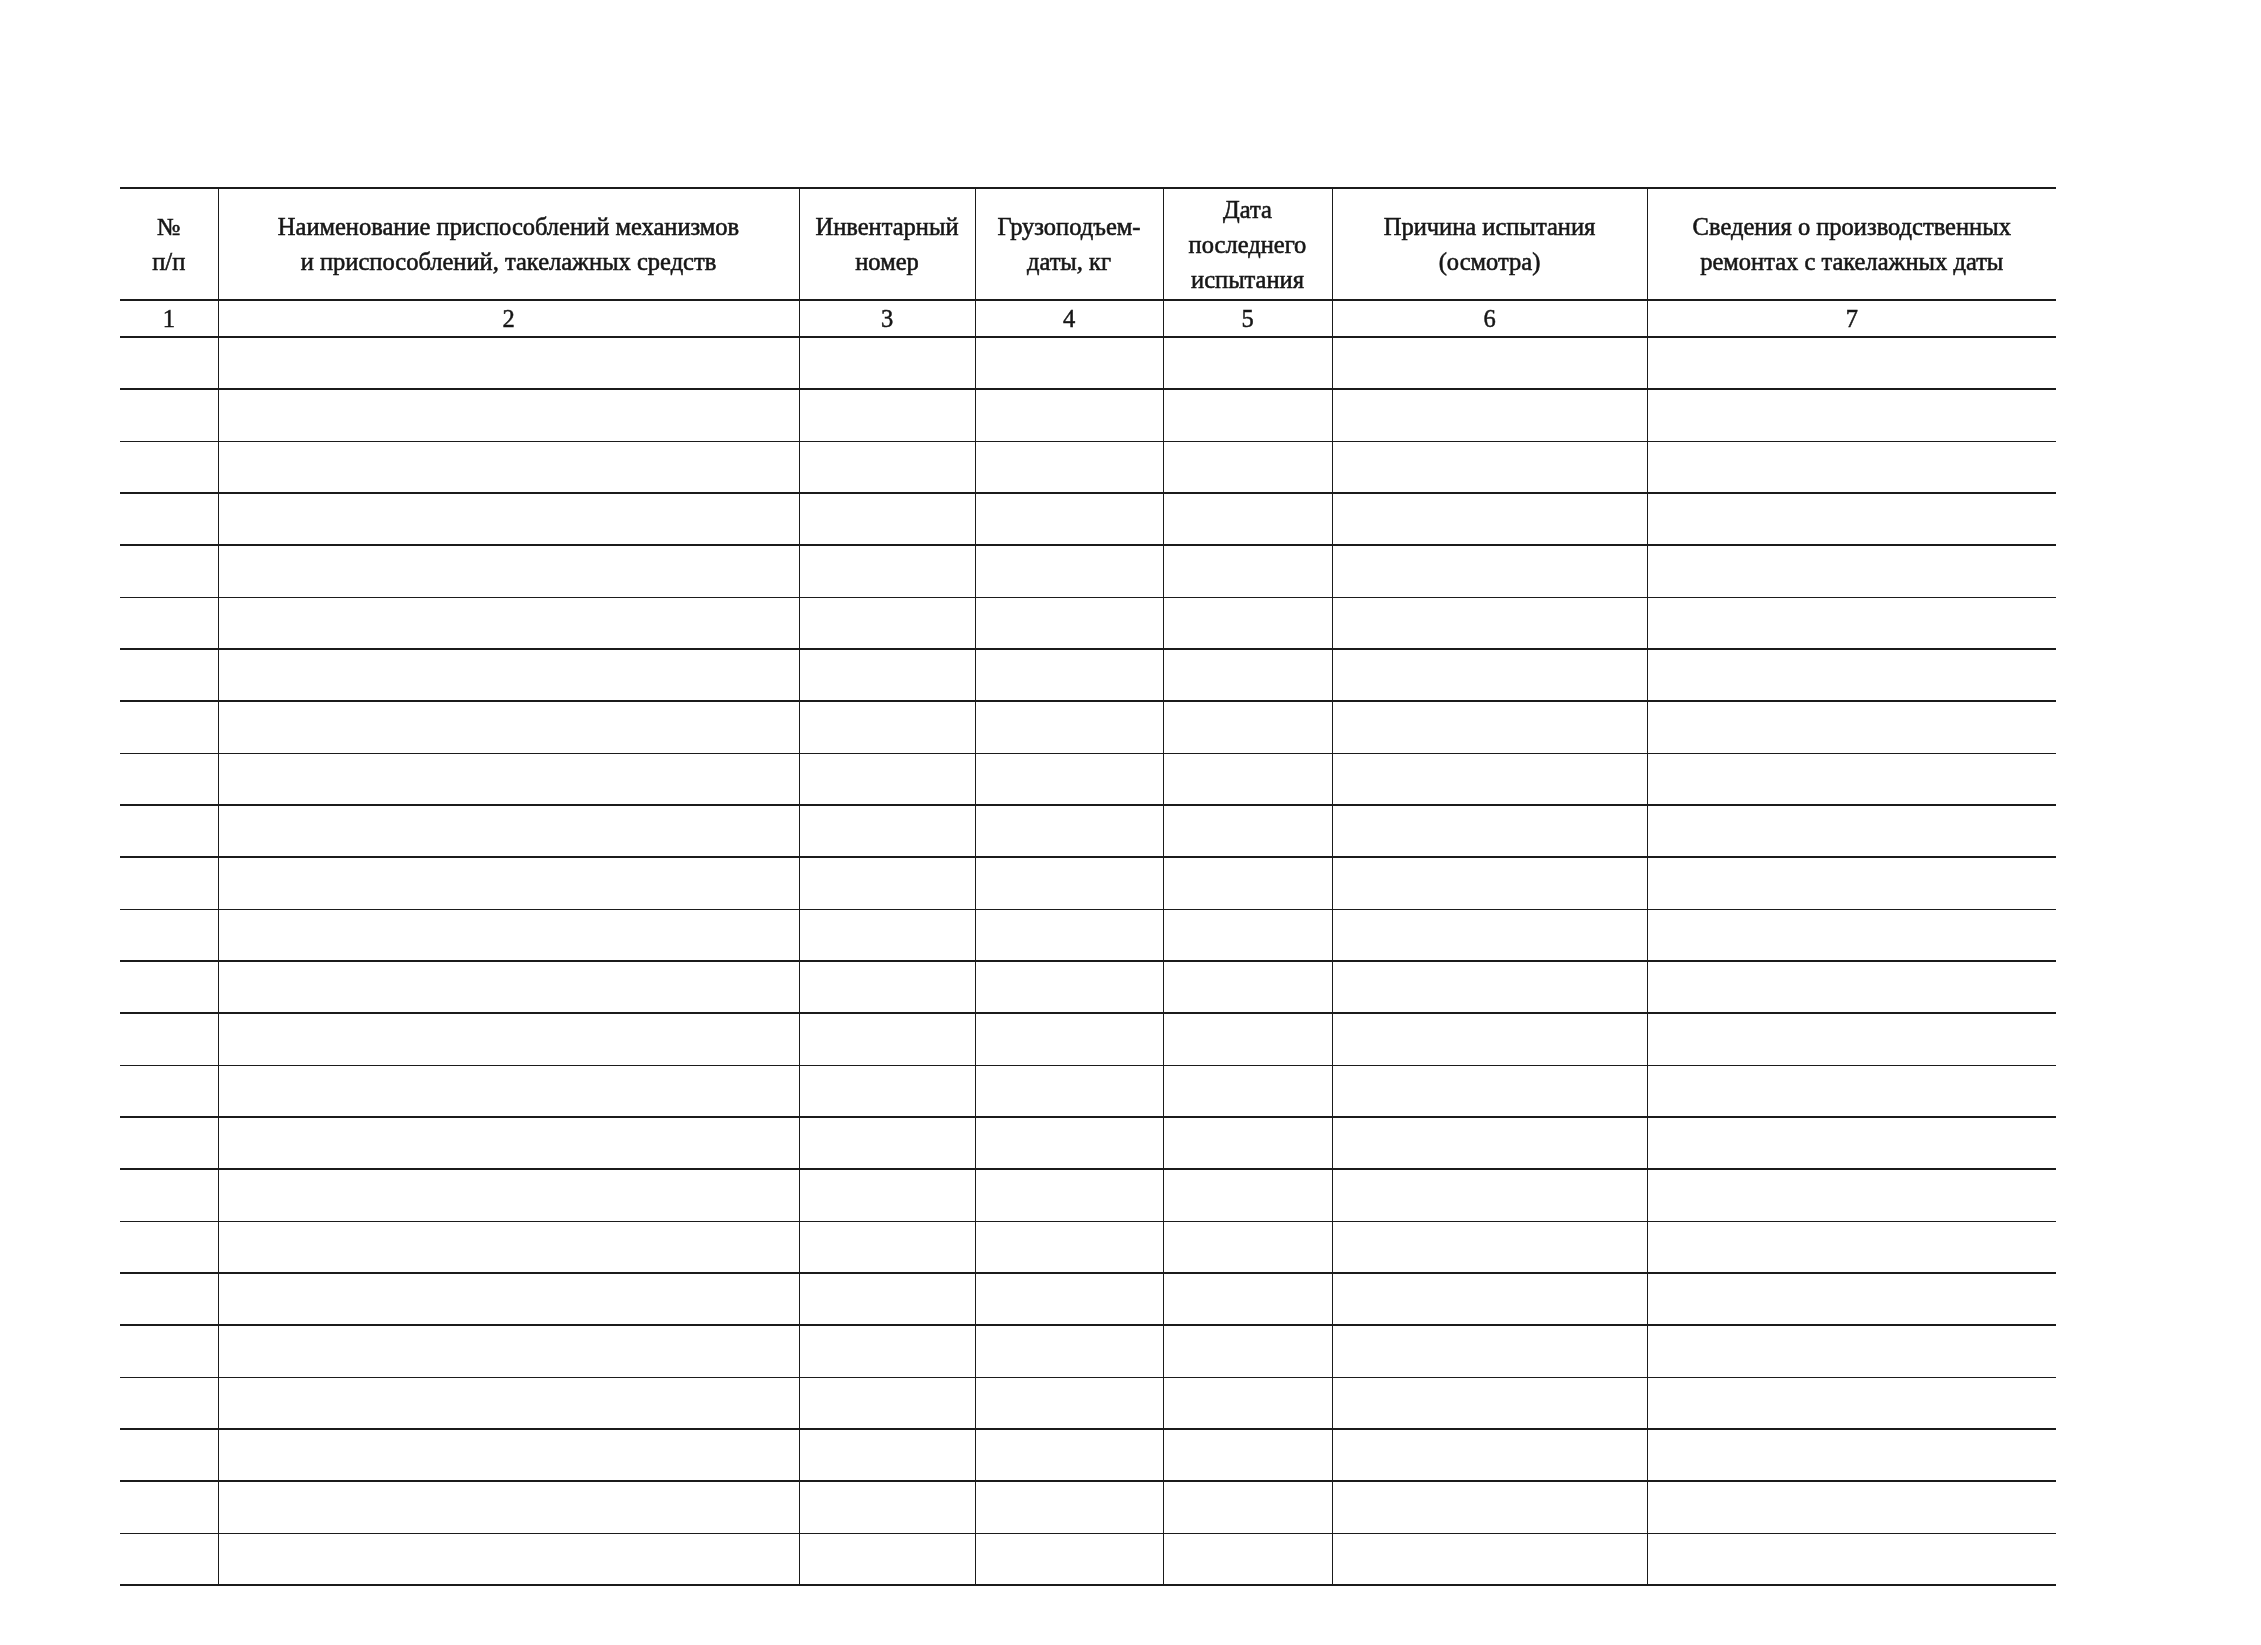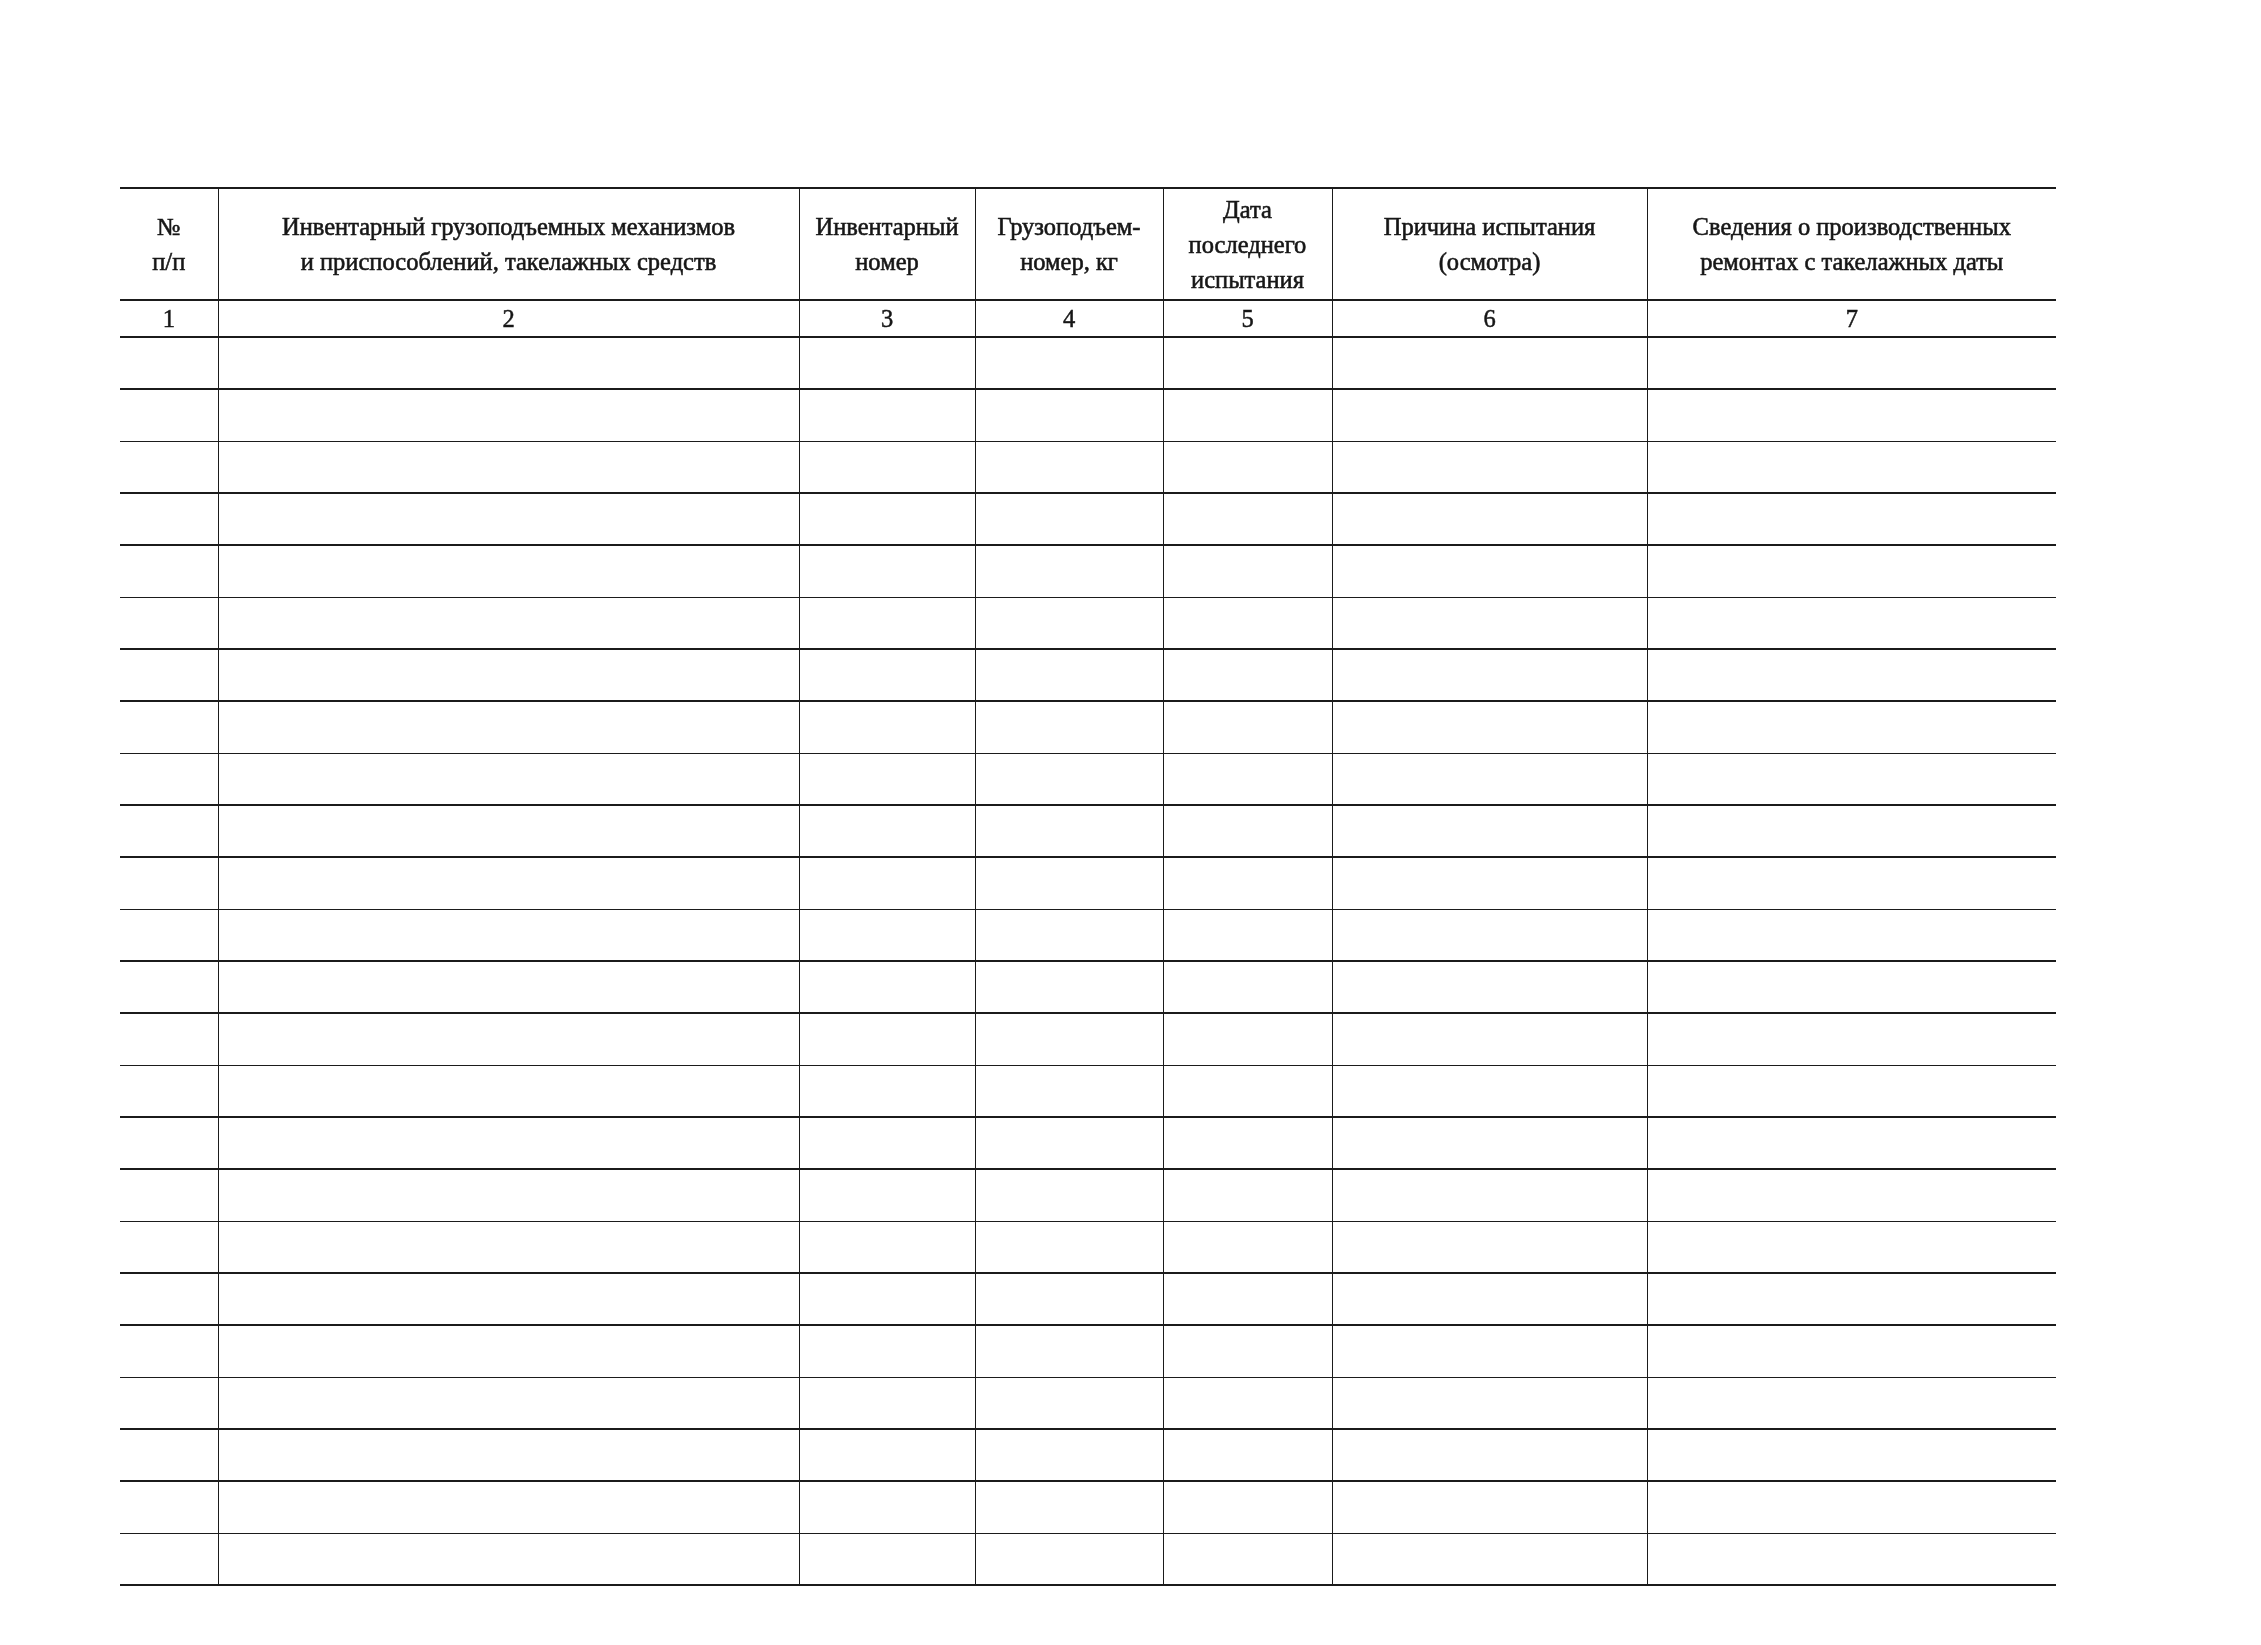--- a/index.html
+++ b/index.html
@@ -79,26 +79,26 @@
         <col class="c3">
         <col class="c4">
         <col class="c5">
         <col class="c6">
         <col class="c7">
     </colgroup>
     <thead>
       <tr class="header-row">
         <th>№
 п/п</th>
-        <th class="v">Инвентарный грузоподъемных механизмов
+        <th class="v">Наименование приспособлений механизмов
 и приспособлений, такелажных средств</th>
         <th class="v">Инвентарный
 номер</th>
         <th class="v">Грузоподъем-
-номер, кг</th>
+даты, кг</th>
         <th class="v">Дата
 последнего
 испытания</th>
         <th class="v">Причина испытания
 (осмотра)</th>
         <th class="v">Сведения о производственных
 ремонтах с такелажных даты</th>
       </tr>
       <tr class="index-row">
         <td>1</td>

